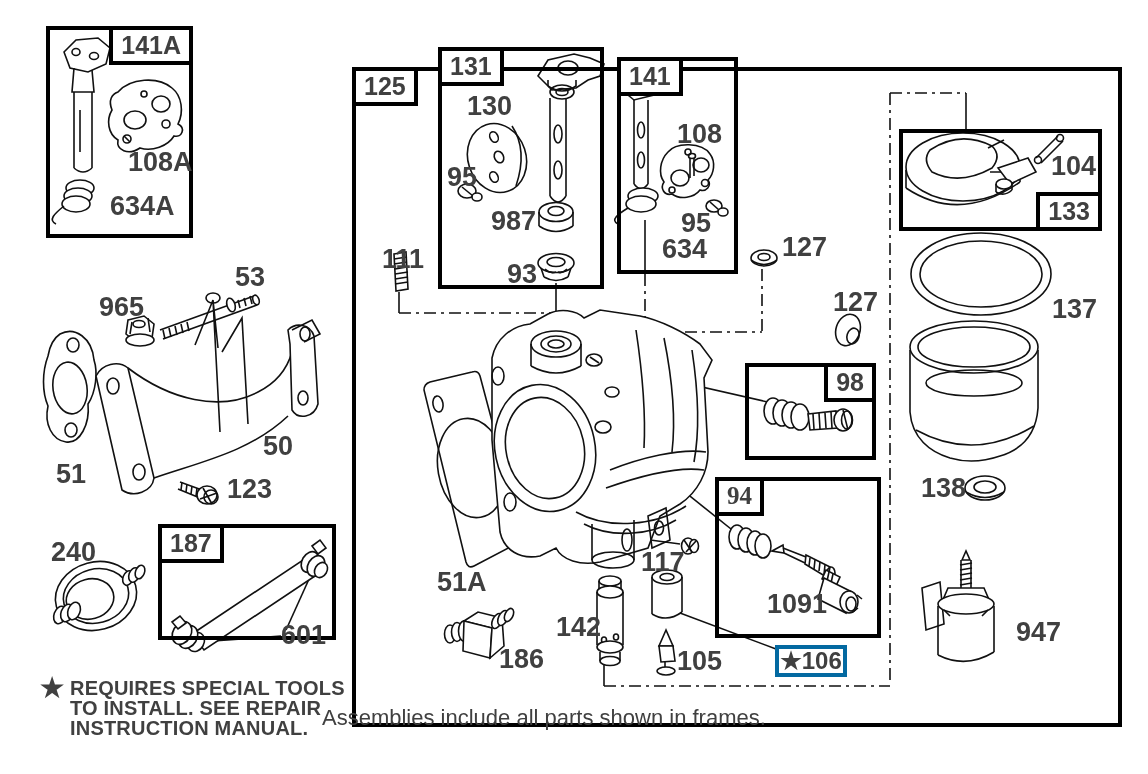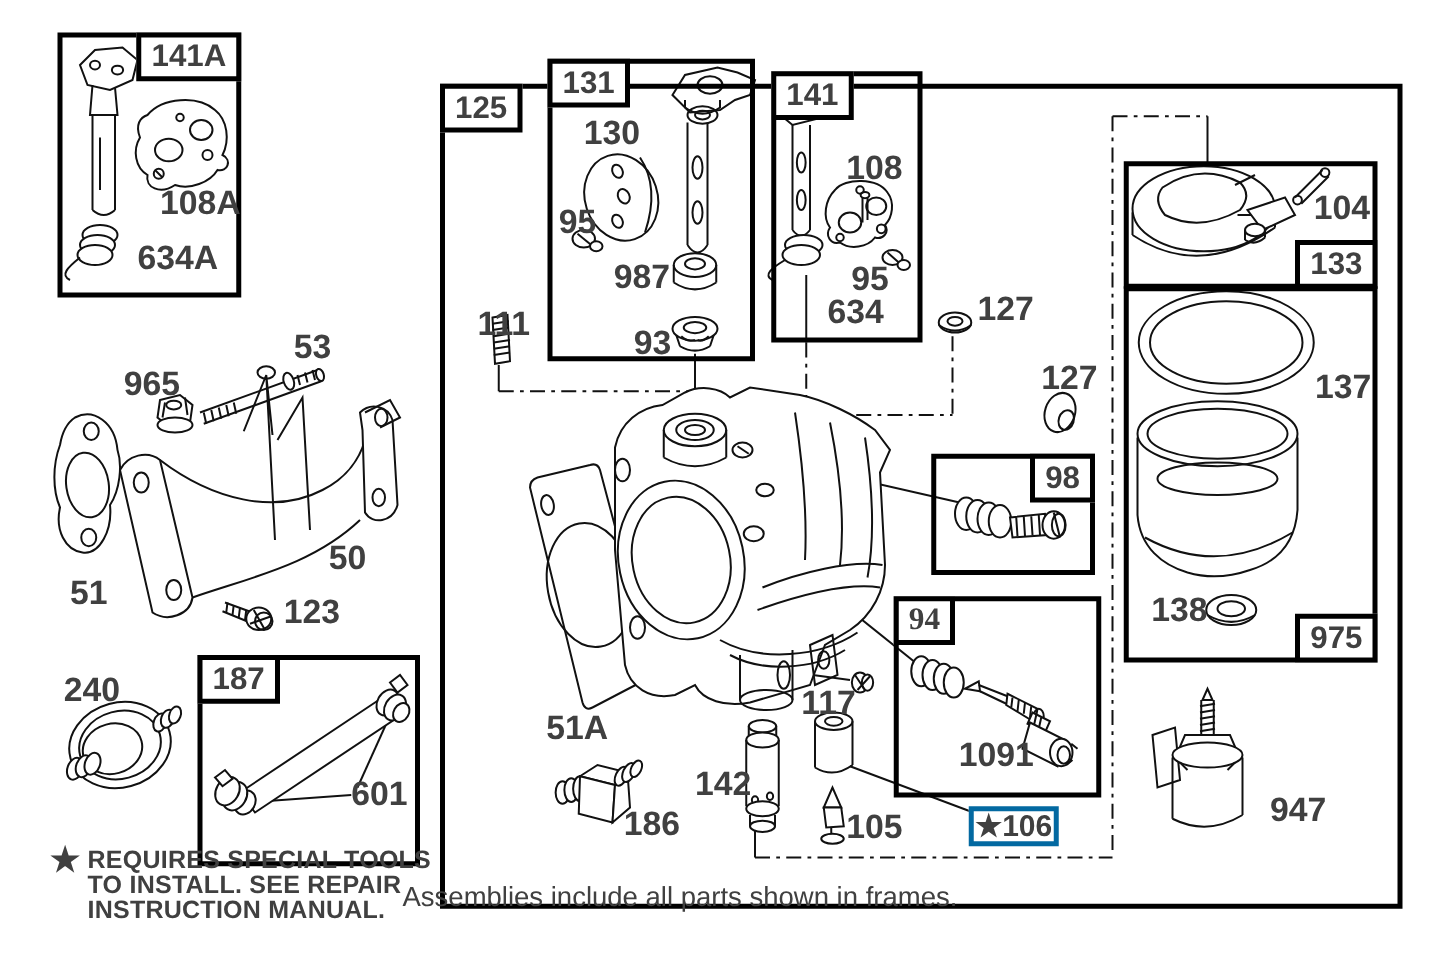--- a/index.html
+++ b/index.html
@@ -411,35 +411,32 @@
   </div>
 
   <div class="frame" style="left:617px; top:57px; width:121px; height:217px;padding-left:28px;">
     <div class="frame-label fl-tl">141</div>
   </div>
 
   <div class="frame" style="left:899px; top:108px; width:203px; height:102px;margin-top:21px;">
     <div class="frame-label fl-br">133</div>
   </div>
 
-  <div class="frame" style="left:899px; top:229px; width:203px; height:301px;">
-    <div class="frame-label fl-br">975</div>
-  </div>
 
   <div class="frame" style="left:745px; top:363px; width:131px; height:97px;">
     <div class="frame-label fl-tr">98</div>
   </div>
 
   <div class="frame" style="left:715px; top:477px; width:166px; height:161px;font-family:Liberation Serif, serif;">
     <div class="frame-label fl-tl">94</div>
   </div>
 
   <div class="frame-standalone" style="left:775px; top:645px; width:72px; height:32px;">★106</div>
 
-  <div class="frame" style="left:158px; top:524px; width:178px; height:169px;">
+  <div class="frame" style="left:158px; top:524px; width:178px; height:116px;">
     <div class="frame-label fl-tl">187</div>
   </div>
 
   <div class="plabel" style="left:128px; top:149px;">108A</div>
   <div class="plabel" style="left:110px; top:193px;">634A</div>
   <div class="plabel" style="left:467px; top:93px;">130</div>
   <div class="plabel" style="left:447px; top:164px;">95</div>
   <div class="plabel" style="left:491px; top:208px;">987</div>
   <div class="plabel" style="left:507px; top:261px;">93</div>
   <div class="plabel" style="left:382px; top:236px;margin-top:10px;">111</div>
@@ -457,21 +454,21 @@
   <div class="plabel" style="left:56px; top:461px;">51</div>
   <div class="plabel" style="left:227px; top:476px;">123</div>
   <div class="plabel" style="left:51px; top:539px;">240</div>
   <div class="plabel" style="left:281px; top:622px;">601</div>
   <div class="plabel" style="left:437px; top:569px;">51A</div>
   <div class="plabel" style="left:641px; top:549px;">117</div>
   <div class="plabel" style="left:556px; top:614px;">142</div>
   <div class="plabel" style="left:677px; top:648px;">105</div>
   <div class="plabel" style="left:499px; top:646px;">186</div>
   <div class="plabel" style="left:767px; top:591px;">1091</div>
-  <div class="plabel" style="left:1016px; top:635px;">947</div>
+  <div class="plabel" style="left:1016px; top:619px;">947</div>
 
   <div class="note-star" style="left:40px; top:676px;">★</div>
   <div class="note-bold" style="left:70px; top:678px;">REQUIRES SPECIAL TOOLS</div>
   <div class="note-bold" style="left:70px; top:698px;">TO INSTALL.  SEE REPAIR</div>
   <div class="note-bold" style="left:70px; top:718px;">INSTRUCTION MANUAL.</div>
   <div class="note-regular" style="left:322px; top:706px;">Assemblies include all parts shown in frames.</div>
 
 </div>
 
 </body></html>

